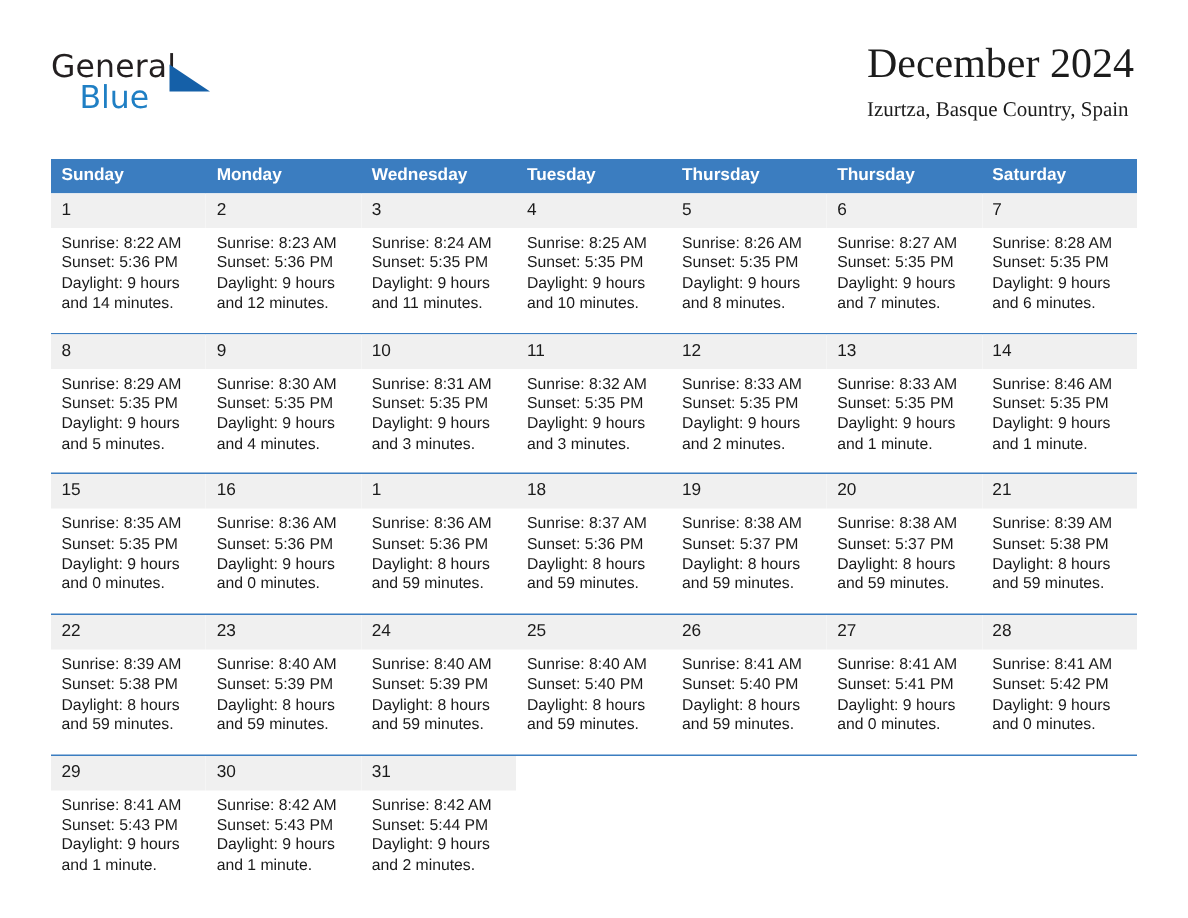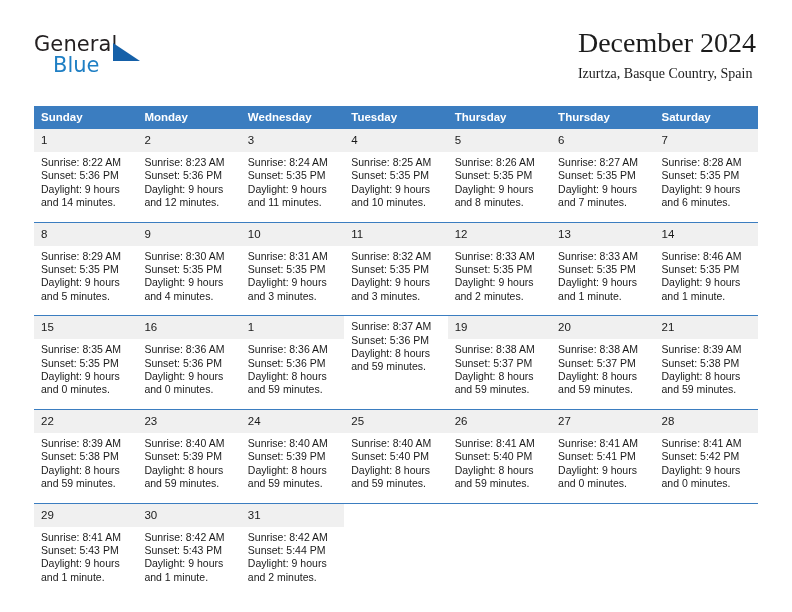--- a/index.html
+++ b/index.html
@@ -335,20 +335,21 @@
           <div class="daycell">
             <div class="daynum">1</div>
             <div class="dayinfo">
               <div>Sunrise: 8:36 AM</div>
               <div>Sunset: 5:36 PM</div>
               <div>Daylight: 8 hours</div>
               <div>and 59 minutes.</div>
             </div>
           </div>
           <div class="daycell">
+            <div class="daynum">18</div>
             <div class="dayinfo">
               <div>Sunrise: 8:37 AM</div>
               <div>Sunset: 5:36 PM</div>
               <div>Daylight: 8 hours</div>
               <div>and 59 minutes.</div>
             </div>
           </div>
           <div class="daycell">
             <div class="daynum">19</div>
             <div class="dayinfo">

